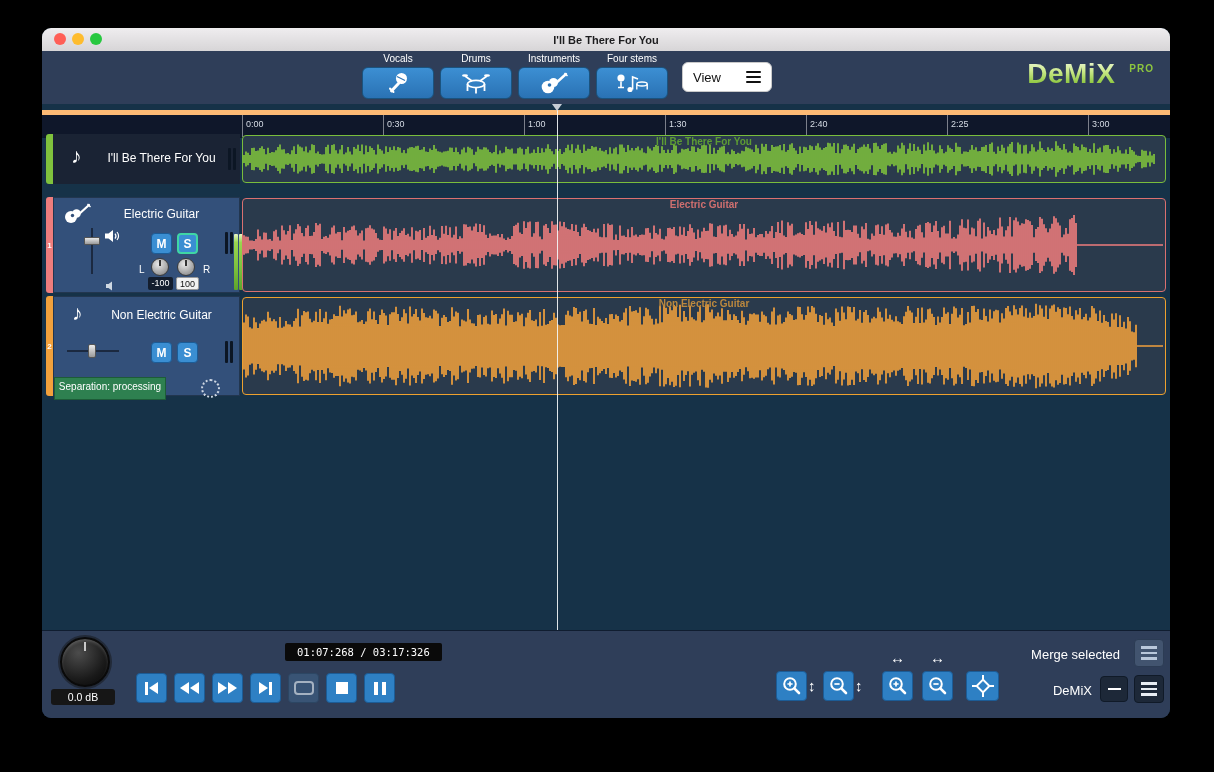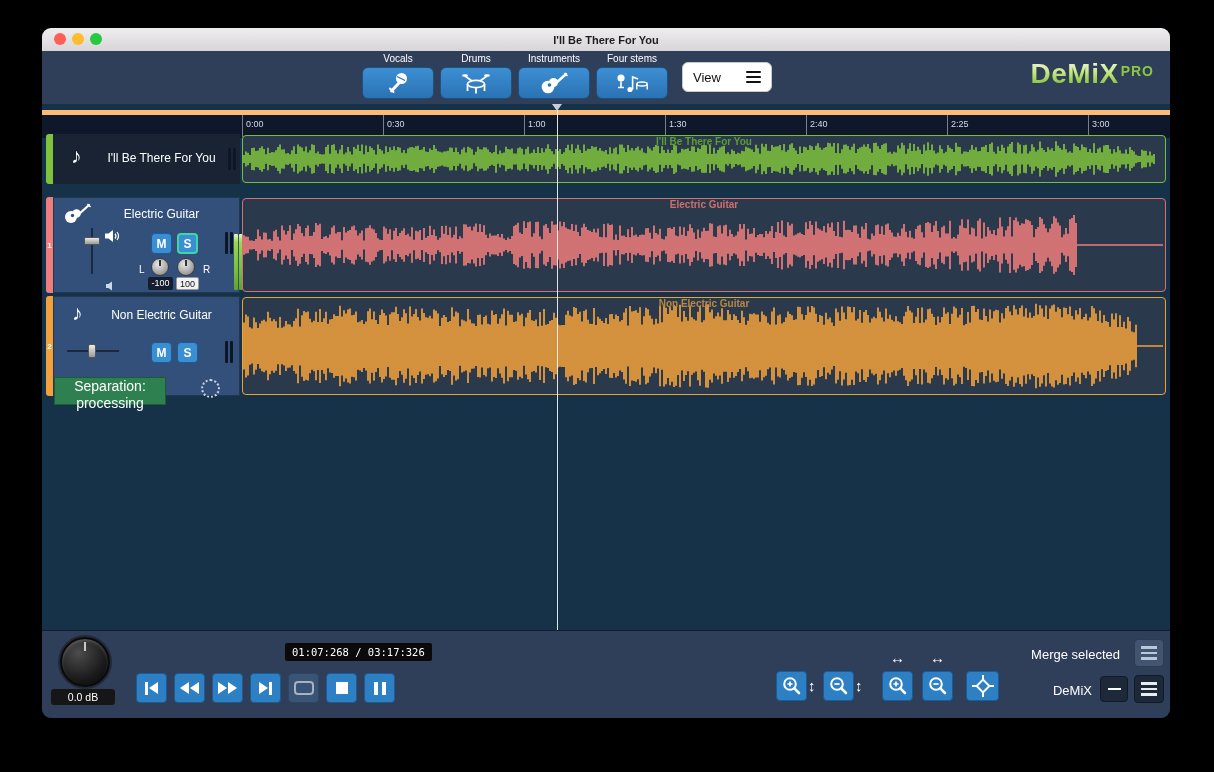--- a/index.html
+++ b/index.html
@@ -19,21 +19,21 @@
   .stem{position:absolute;top:2px;width:72px}
   .stem.s0{left:320px}.stem.s1{left:398px}.stem.s2{left:476px}.stem.s3{left:554px}
   .slabel{text-align:center;font-size:10px;font-weight:400;color:#fff;height:13px}
   .stem-btn{margin-top:1px;width:72px;height:32px;background:linear-gradient(#3c8fd3,#2a72b4);border:1px solid #1a537f;border-radius:6px;display:flex;align-items:center;justify-content:center;padding:0;cursor:pointer}
   .view-btn{position:absolute;left:640px;top:11px;width:90px;height:30px;background:#fff;border:1px solid #c9c9c9;border-radius:6px;display:flex;align-items:center;justify-content:space-between;padding:0 10px;box-sizing:border-box;cursor:pointer}
   .view-label{font-size:13px;color:#111;font-weight:500}
   .hamb{display:flex;flex-direction:column;gap:2.5px}
   .hamb i{width:15px;height:2.5px;background:#111;border-radius:1px}
   .logo{position:absolute;right:16px;top:7px;display:flex;align-items:flex-start}
   .brand{font-size:28px;line-height:32px;font-weight:700;letter-spacing:.5px;background:linear-gradient(#f4f9ea,#cdea8c 40%,#8dc63f 80%,#71a832);-webkit-background-clip:text;background-clip:text;color:transparent}
-  .pro{font-size:14px;font-weight:800;color:#8dc63f;margin-top:5px;margin-left:2px;letter-spacing:1px}
+  .pro{font-size:10px;font-weight:800;color:#8dc63f;margin-top:5px;margin-left:14px;letter-spacing:1px}
 
   
   .main{position:absolute;left:0;top:76px;right:0;height:526px;background:#163248}
   .ruler{position:absolute;left:0;top:6px;right:0;height:22px;background:#0f172a;border-top:5px solid #fdba74;border-bottom:1px solid #0b1828}
   .tick{position:absolute;top:0;bottom:0}
   .tick i{position:absolute;left:0;top:0;bottom:0;width:1px;background:rgba(255,255,255,.45);display:block}
   .tick span{position:absolute;left:4px;top:4px;font-size:9px;color:#d5dbe4;white-space:nowrap}
   .ph-marker{position:absolute;left:510px;top:0;width:0;height:0;border-left:5px solid transparent;border-right:5px solid transparent;border-top:7px solid #c7cdd6;z-index:30}
   .playhead{position:absolute;left:515px;top:6px;width:1px;height:520px;background:rgba(245,248,250,.9);z-index:25}
 
@@ -77,33 +77,33 @@
   .pknob{position:absolute;width:18px;height:18px;border-radius:50%;background:radial-gradient(circle at 40% 32%,#e9e9e9,#9c9c9c 70%,#6f6f6f);border:1px solid #3c3c3c;box-sizing:border-box;cursor:pointer}
   .pknob::after{content:'';position:absolute;left:50%;top:1px;width:2px;height:6px;background:#333;transform:translateX(-50%)}
   .pk1{left:97px;top:60px}
   .pk2{left:123px;top:60px}
   .pval{position:absolute;top:79px;height:13px;font-size:9px;line-height:13px;text-align:center;border-radius:2px}
   .pv1{left:94px;width:25px;background:#141e2e;color:#fff}
   .pv2{left:122px;width:23px;background:#f2f2f2;color:#111;border:1px solid #999;box-sizing:border-box}
   .hfader{position:absolute;left:13px;top:47px;width:52px;height:14px}
   .hfader .rail{position:absolute;left:0;right:0;top:6px;height:2px;background:#1b2940}
   .hfader .grip{position:absolute;left:21px;top:0;width:8px;height:14px;background:linear-gradient(#ececec,#9a9a9a);border:1px solid #555;border-radius:2px;box-sizing:border-box}
-  .status{position:absolute;left:0;top:80px;width:112px;height:28px;background:#2e8050;border:1px solid #1d5c38;box-sizing:border-box;color:#fff;font-size:14px;line-height:17px;text-align:center}
+  .status{position:absolute;left:0;top:80px;width:112px;height:23px;background:#2e8050;border:1px solid #1d5c38;box-sizing:border-box;color:#fff;font-size:10px;line-height:17px;text-align:center}
   .spinner{position:absolute;left:147px;top:82px;width:15px;height:15px;border:2px dotted #cdd6e2;border-radius:50%;animation:spin 1.2s linear infinite}
   @keyframes spin{to{transform:rotate(360deg)}}
   .wave{position:absolute;left:196px;top:1px;bottom:1px;width:924px;border:1px solid #888;border-radius:4px;background:#2a3a4c;box-sizing:border-box;overflow:hidden;cursor:pointer}
   .wlabel{position:absolute;left:0;right:0;top:0;text-align:center;font-size:10px;font-weight:700;z-index:3}
   .wsvg{position:absolute;left:0;top:0;right:0;bottom:0}
 
   
   .bottombar{position:absolute;left:0;top:602px;right:0;height:88px;background:#2f3e59;border-top:1px solid #101d30}
   .knob{position:absolute;left:18px;top:6px;width:46px;height:46px;border-radius:50%;background:radial-gradient(circle at 36% 30%,#4c4c4c,#1a1a1a 62%,#050505);border:2px solid #0a0a0a;box-shadow:0 0 0 2px #222a38,inset 0 2px 3px rgba(255,255,255,.18);cursor:pointer}
   .knob::after{content:'';position:absolute;left:50%;top:3px;width:2px;height:9px;background:#c9c9c9;transform:translateX(-50%)}
   .vol-label{position:absolute;left:9px;top:58px;width:64px;background:#161616;border-radius:3px;color:#fff;font-size:10.5px;text-align:center;padding:2px 0}
-  .time{position:absolute;left:243px;top:12px;background:#0a0a0a;color:#fff;font-family:"DejaVu Sans Mono","Liberation Mono",monospace;font-size:10.5px;padding:3px 7px;border-radius:2px;white-space:nowrap}
+  .time{position:absolute;left:243px;top:12px;background:#0a0a0a;color:#fff;font-family:"DejaVu Sans Mono","Liberation Mono",monospace;font-size:10.5px;padding:3px 12px;border-radius:2px;white-space:nowrap}
   .transport{position:absolute;left:94px;top:42px;display:flex;gap:7px}
   .tbtn{width:31px;height:30px;background:#2e80c4;border:1px solid #1c5c96;border-radius:4px;display:flex;align-items:center;justify-content:center;gap:1px;cursor:pointer;padding:0;box-sizing:border-box}
   .tbtn.dim{background:#3c5a7d;border-color:#2c4866;opacity:.8}
   .tri-r{width:0;height:0;border-top:6px solid transparent;border-bottom:6px solid transparent;border-left:9px solid #fff}
   .tri-l{width:0;height:0;border-top:6px solid transparent;border-bottom:6px solid transparent;border-right:9px solid #fff}
   .vbar{width:3px;height:13px;background:#fff}
   .sq{width:12px;height:12px;background:#fff}
   .pb{width:4px;height:13px;background:#fff;margin:0 1.5px}
   .loop-ic{width:16px;height:10px;border:2px solid #c3cfdc;border-radius:4px}
   .zbtn{position:absolute;width:31px;height:30px;background:#2e80c4;border:1px solid #1c5c96;border-radius:4px;display:flex;align-items:center;justify-content:center;cursor:pointer;padding:0;box-sizing:border-box}

